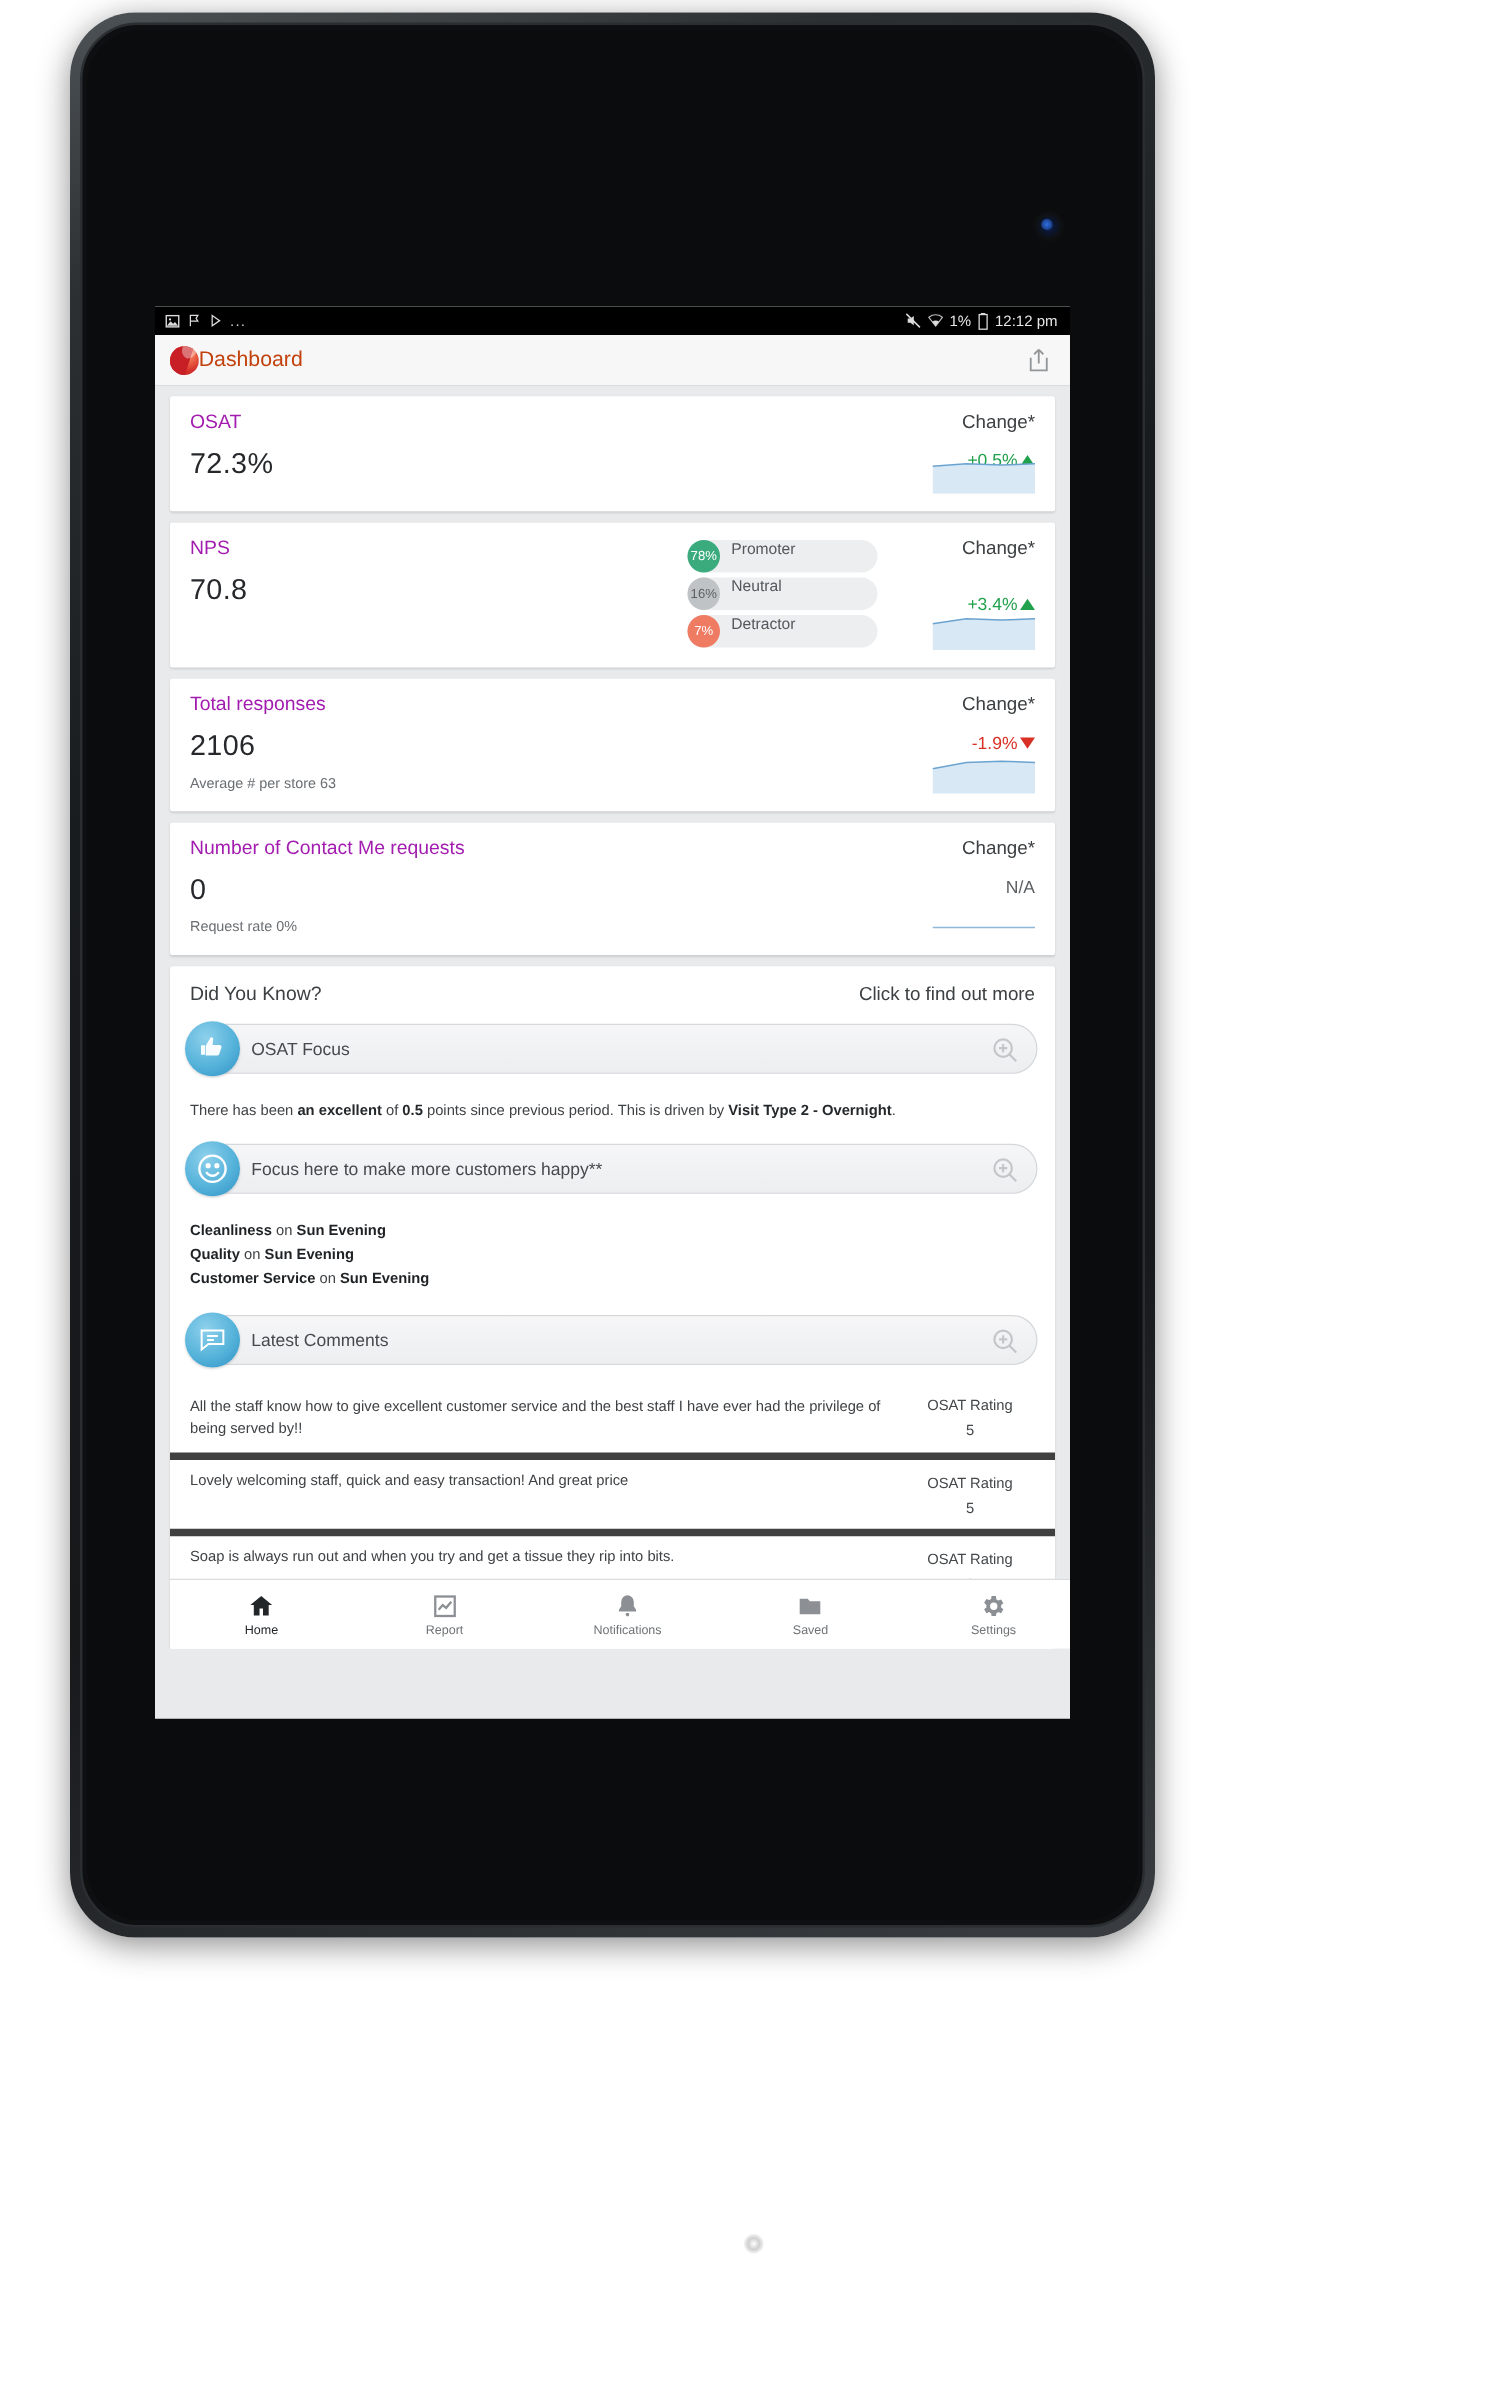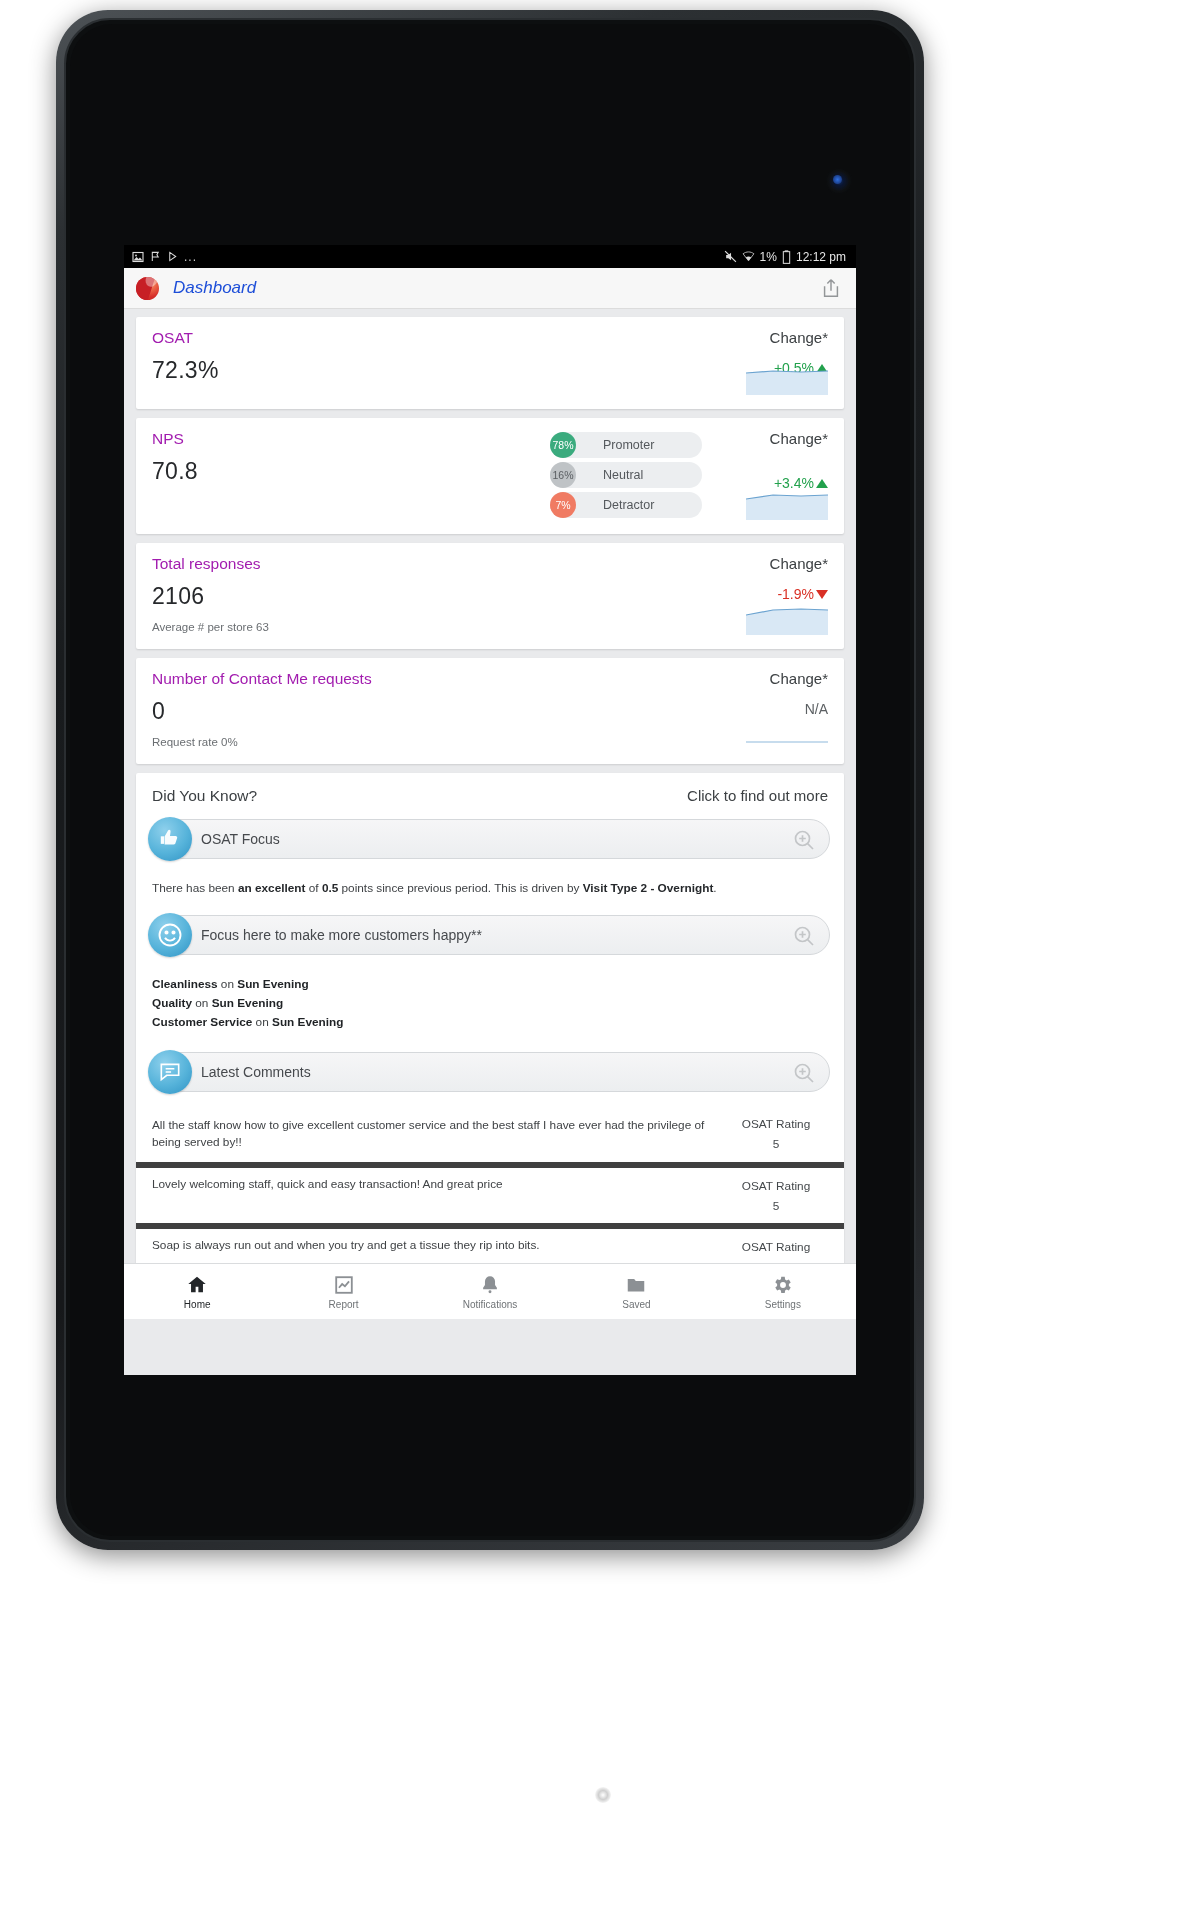--- a/index.html
+++ b/index.html
@@ -80,41 +80,41 @@
     position: relative; overflow: hidden; flex: 0 0 auto;
   }
   .logo::before{
     content:""; position:absolute; left:-3px; top:-4px; width:18px; height:32px;
     background:#c71f25; transform: rotate(18deg); border-radius: 40% 0 0 40%;
   }
   .logo::after{
     content:""; position:absolute; right:1px; top:-6px; width:12px; height:16px;
     background:rgba(255,255,255,.38); transform: rotate(24deg); border-radius:50%;
   }
-  .appbar-title { margin-left: 14px; font-size: 17px; color: #1d4ed8; font-style: italic; }
+  .appbar-title { font-size: 17px; color: #c2410c; }
   .appbar-spacer { flex: 1; }
   .share-icon { width: 22px; height: 24px; opacity: .72; }
 
   
   .content { height: 1010px; background: #e9eaec; padding: 8px 12px 0 12px; overflow: hidden; position: relative;}
   .card {
     background: #fff; border-radius: 2px; margin-bottom: 9px;
     box-shadow: 0 1px 2px rgba(0,0,0,.12);
     position: relative;
   }
 
   
   .kpi { padding: 12px 16px 16px 16px; min-height: 92px; display: flex; }
   .kpi-left { flex: 1; }
   .kpi-title { font-size: 15.5px; color: #a21caf; }
   .kpi-value { font-size: 23px; color: #26282b; margin-top: 10px; letter-spacing: .3px;}
   .kpi-sub { font-size: 11.5px; color: #6a6e72; margin-top: 11px; }
   .kpi-mid { width: 160px; display:flex; flex-direction:column; justify-content:flex-start; gap:4px; padding-top:2px;}
   .nps-pill {
-    display: flex; align-items: center; gap: 27px;
+    display: flex; gap: 9px;
     background: #eceef0; border-radius: 14px; height: 26px; padding-right: 14px;
     width: 152px;
   }
   .nps-circle {
     width: 26px; height: 26px; border-radius: 50%;
     color: #fff; font-size: 10.5px; display: flex; align-items: center; justify-content: center;
     flex: 0 0 auto;
   }
   .nps-label { font-size: 12.5px; color: #54585c; }
   .kpi-right { width: 118px; text-align: right; position: relative; }
@@ -155,21 +155,21 @@
   .comment-row.first { border-top: none; padding-top: 10px; align-items: center; }
   .comment-text { flex: 1; font-size: 11.8px; color: #3f4245; line-height: 1.5; padding-right: 16px; }
   .comment-rating { width: 104px; text-align: center; font-size: 11.8px; color: #44484b; line-height: 1.7; }
   .comments-pad { height: 62px; }
 
   
   .chart-title { padding: 14px 16px 0 16px; font-size: 15.5px; color: #3c4043; }
 
   
   .bottomnav {
-    position: absolute; left: 0; bottom: 0; width: 732px; height: 56px;
+    position: absolute; left: 12px; bottom: 0; width: 732px; height: 56px;
     background: #fff; border-top: 1px solid #dadcde;
     display: flex; align-items: center;
   }
   .nav-item { flex: 1; display: flex; flex-direction: column; align-items: center; gap: 3px; }
   .nav-label { font-size: 10px; color: #6f7376; }
   .nav-item.active .nav-label { color: #232629; }
   .nav-ico { width: 22px; height: 22px; color: #8c9094; }
   .nav-item.active .nav-ico { color: #232629; }
 </style>
 </head>

